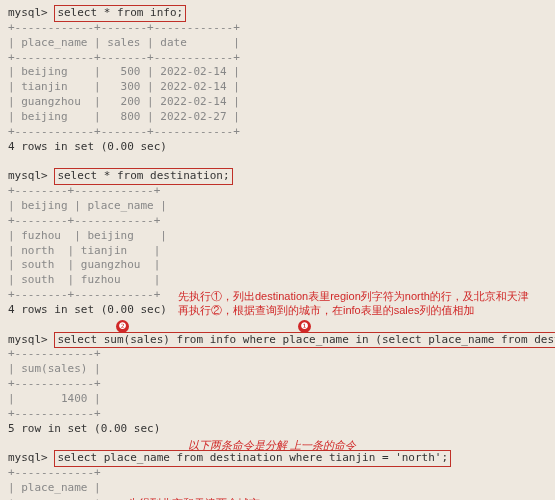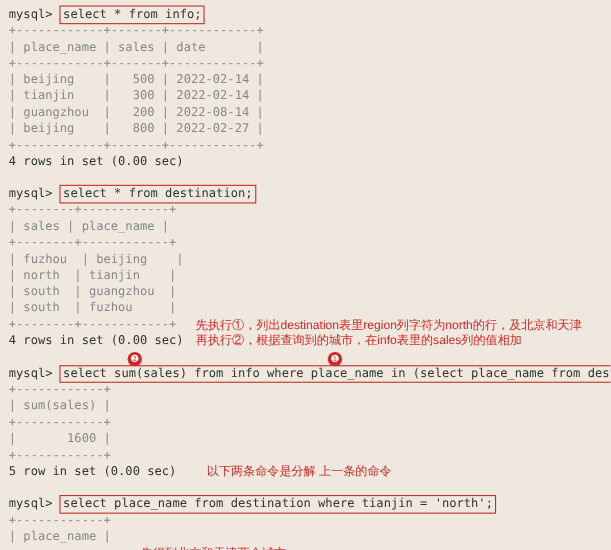--- a/index.html
+++ b/index.html
@@ -44,29 +44,29 @@
 </style>
 </head>
 <body>
 
 <div class="line"><span class="prompt">mysql&gt;</span> <span class="boxed">select * from info;</span></div>
 <div class="line grey">+------------+-------+------------+</div>
 <div class="line grey">| place_name | sales | date       |</div>
 <div class="line grey">+------------+-------+------------+</div>
 <div class="line grey">| beijing    |   500 | 2022-02-14 |</div>
 <div class="line grey">| tianjin    |   300 | 2022-02-14 |</div>
-<div class="line grey">| guangzhou  |   200 | 2022-08-14 |</div>
+<div class="line grey">| guangzhou  |   200 | 2022-02-14 |</div>
 <div class="line grey">| beijing    |   800 | 2022-02-27 |</div>
 <div class="line grey">+------------+-------+------------+</div>
 <div class="line">4 rows in set (0.00 sec)</div>
 <div class="line">&nbsp;</div>
 
 <div class="line"><span class="prompt">mysql&gt;</span> <span class="boxed">select * from destination;</span></div>
 <div class="line grey">+--------+------------+</div>
-<div class="line grey">| sales | place_name |</div>
+<div class="line grey">| beijing | place_name |</div>
 <div class="line grey">+--------+------------+</div>
 <div class="line grey">| fuzhou  | beijing    |</div>
 <div class="line grey">| north  | tianjin    |</div>
 <div class="line grey">| south  | guangzhou  |</div>
 <div class="line grey">| south  | fuzhou     |</div>
 <div class="line grey">+--------+------------+</div>
 
 <div class="rel">
   <div class="line">4 rows in set (0.00 sec)</div>
   <div class="ann" style="left:170px; top:0px;">再执行②，根据查询到的城市，在info表里的sales列的值相加</div>
@@ -75,25 +75,25 @@
 <div class="line">&nbsp;</div>
 
 <div class="rel">
   <span class="badge" style="left:108px; top:-13px;">❷</span>
   <span class="badge" style="left:290px; top:-13px;">❶</span>
   <div class="line"><span class="prompt">mysql&gt;</span> <span class="boxed"><span>select sum(sales) from info where place_name in (</span><span>select place_name from destination where region = 'north');</span></span></div>
 </div>
 <div class="line grey">+------------+</div>
 <div class="line grey">| sum(sales) |</div>
 <div class="line grey">+------------+</div>
-<div class="line grey">|       1600 |</div>
+<div class="line grey">|       1400 |</div>
 <div class="line grey">+------------+</div>
 <div class="rel">
   <div class="line">5 row in set (0.00 sec)</div>
-  <div class="ann" style="left:180px; top:0;">以下两条命令是分解 上一条的命令</div>
+  <div class="ann" style="left:180px; top:16px;font-style:italic;">以下两条命令是分解 上一条的命令</div>
 </div>
 <div class="line">&nbsp;</div>
 
 <div class="line"><span class="prompt">mysql&gt;</span> <span class="boxed">select place_name from destination where tianjin = 'north';</span></div>
 <div class="line grey">+------------+</div>
 <div class="line grey">| place_name |</div>
 <div class="rel">
   <div class="line grey">+------------+</div>
   <div class="ann" style="left:120px; top:0;">先得到北京和天津两个城市</div>
 </div>

